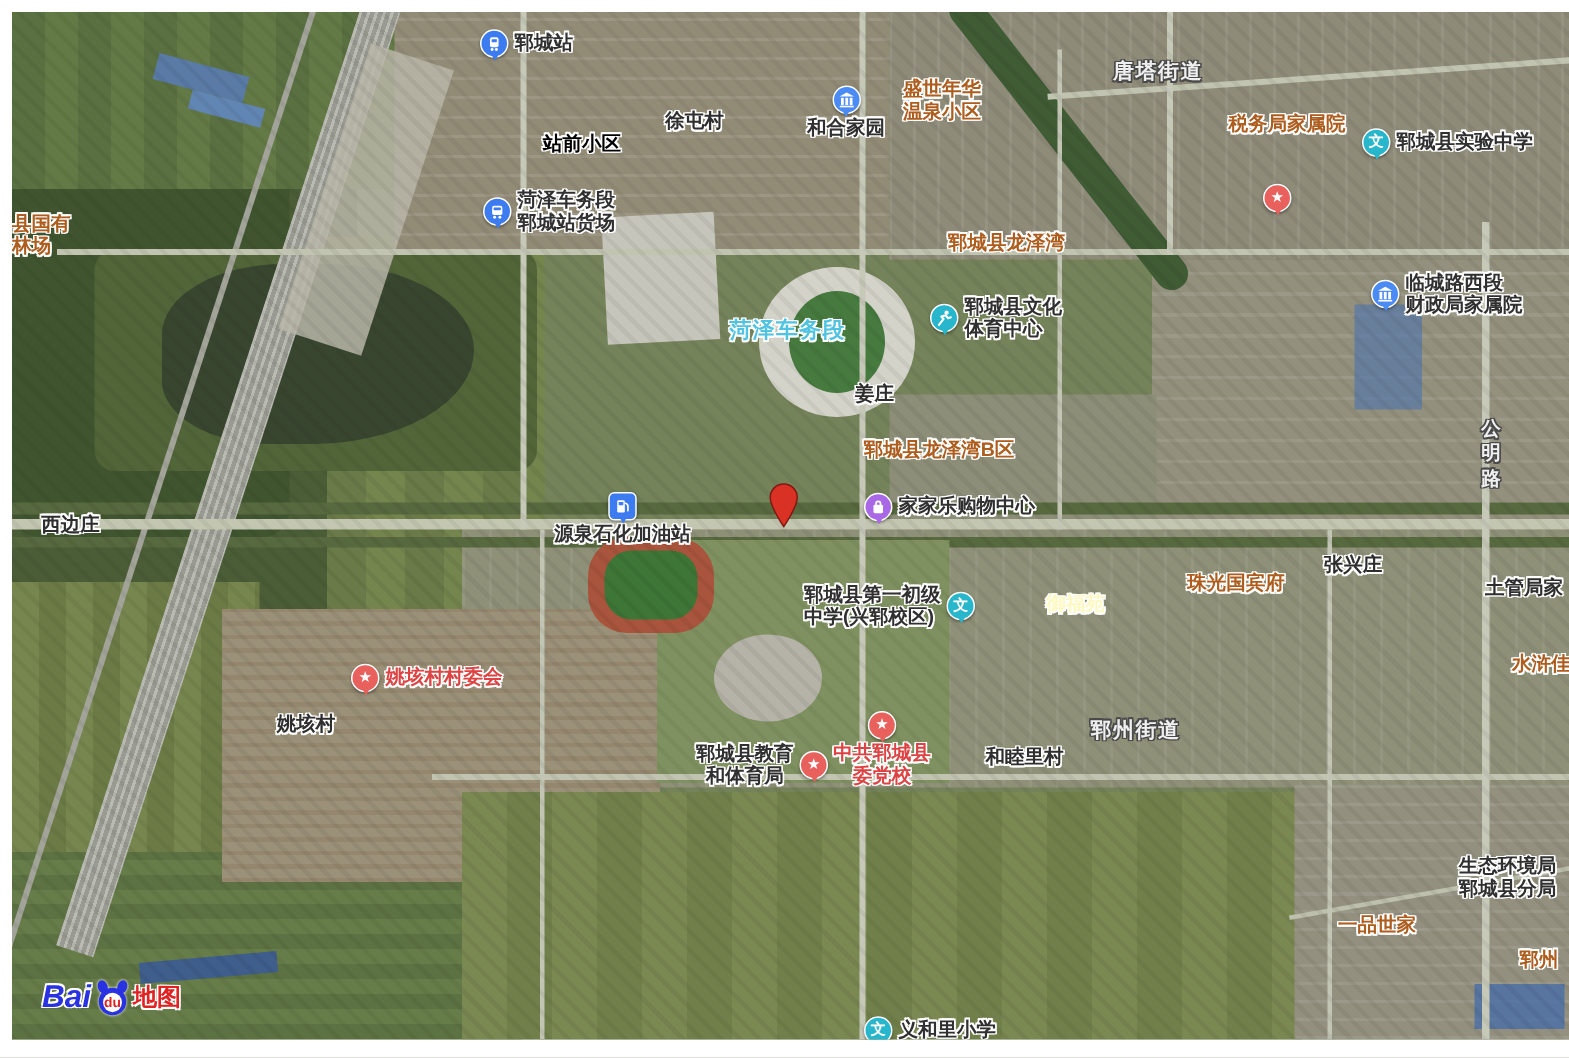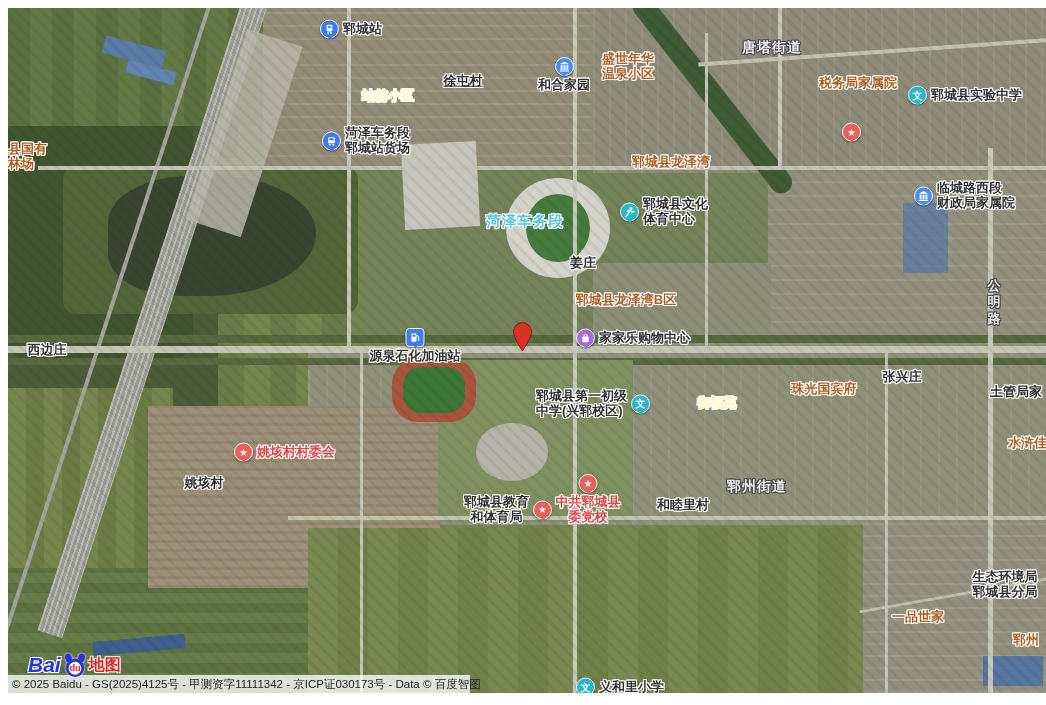--- a/index.html
+++ b/index.html
@@ -119,26 +119,26 @@
             <circle cx="3.4" cy="8.5" r="0.9" fill="#fff"></circle>
             <circle cx="6.6" cy="8.5" r="0.9" fill="#fff"></circle>
           </svg>
         </span>
         <div class="lbl-text halo-w" style="color: rgb(48, 48, 48);">
           <div class="lbl-line">菏泽车务段</div>
           <div class="lbl-line">郓城站货场</div>
         </div>
       </div>
       <div class="map-label kind-aoi lab-col anc-c talign-c" style="left: 380px; top: 88px;">
-        <div class="lbl-text halo-w" style="color: #fef9c3;">
+        <div class="lbl-text halo-w" style="color: #000000;">
           <div class="lbl-line">站前小区</div>
         </div>
       </div>
       <div class="map-label kind-village lab-col anc-c talign-c" style="left: 455px; top: 73px;">
-        <div class="lbl-text halo-w" style="color: rgb(46, 46, 46); text-decoration: underline;">
+        <div class="lbl-text halo-w" style="color: rgb(46, 46, 46);">
           <div class="lbl-line">徐屯村</div>
         </div>
       </div>
       <div class="map-label kind-poi lab-col anc-tc talign-c" style="left: 556px; top: 49px;">
         <span class="pin" style="--pc: #4b8bf5; background: rgb(75, 139, 245);">
           <svg viewBox="0 0 10 10">
             <polygon points="5,0.6 9.4,3 0.6,3" fill="#fff"></polygon>
             <rect x="1.5" y="3.8" width="1.7" height="4.4" fill="#fff"></rect>
             <rect x="4.15" y="3.8" width="1.7" height="4.4" fill="#fff"></rect>
             <rect x="6.8" y="3.8" width="1.7" height="4.4" fill="#fff"></rect>
@@ -362,16 +362,13 @@
     <svg width="26" height="24" viewBox="0 0 24 22" style="filter:drop-shadow(0 0 1px #fff);">
       <ellipse cx="6" cy="4.5" rx="3" ry="4.2" fill="#2932e1" transform="rotate(-18 6 4.5)"></ellipse>
       <ellipse cx="18" cy="4.5" rx="3" ry="4.2" fill="#2932e1" transform="rotate(18 18 4.5)"></ellipse>
       <circle cx="12" cy="13.5" r="8.5" fill="#2932e1"></circle>
       <ellipse cx="12" cy="14" rx="5.8" ry="6" fill="#fff"></ellipse>
       <text x="12" y="17" text-anchor="middle" font-size="8.5" font-weight="bold" fill="#e02222" font-family="Liberation Sans, sans-serif" id="logo-du-text">du</text>
     </svg>
     <span id="logo-suffix">地图</span>
   </div>
 
-  <div id="copyright-bar">
-    <span id="copyright-text">© 2025 Baidu - GS(2025)4125号 - 甲测资字11111342 - 京ICP证030173号 - Data © 百度智图</span>
-  </div>
 </div>
 
 </body></html>

